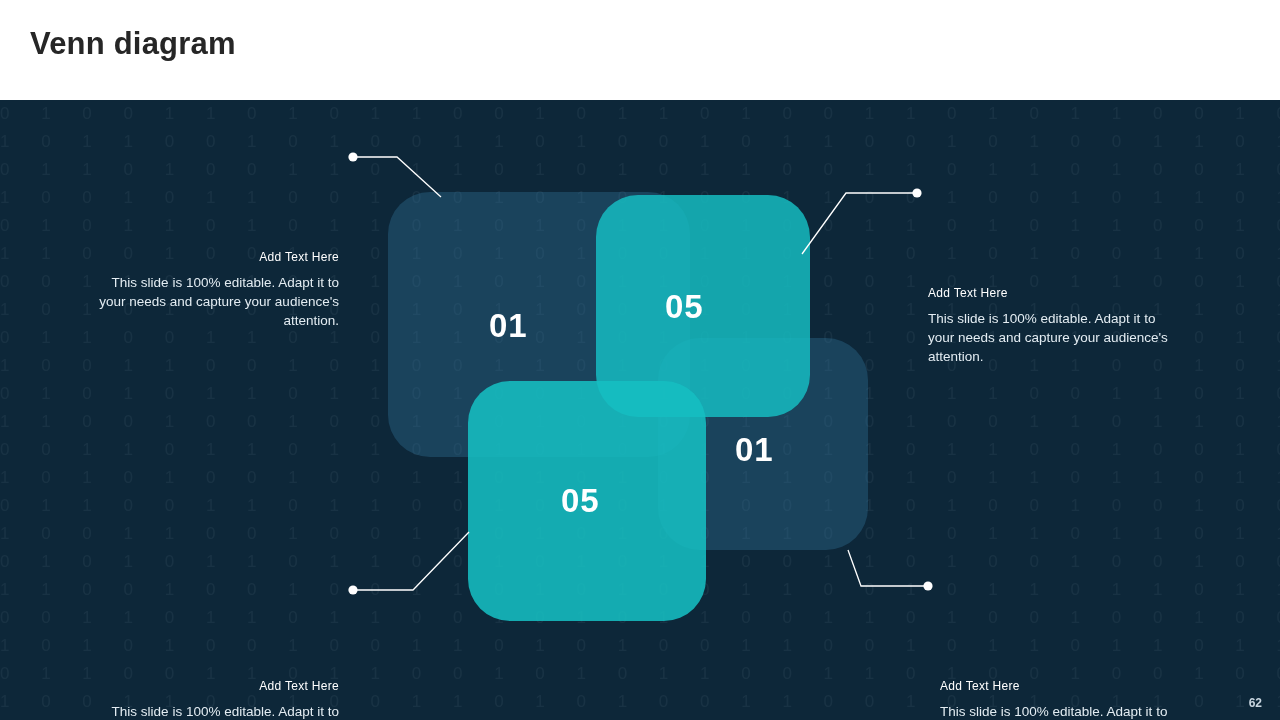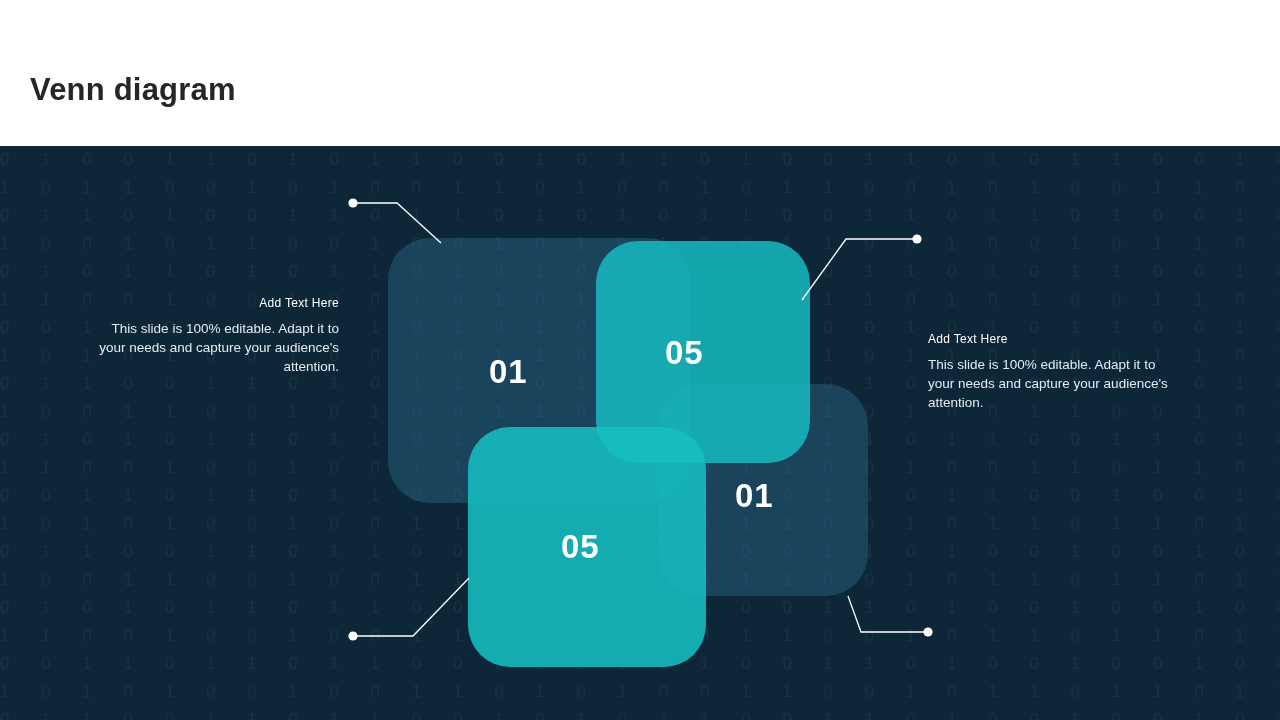--- a/index.html
+++ b/index.html
@@ -11,21 +11,20 @@
     height: 720px;
     overflow: hidden;
     background: #ffffff;
     font-family: "Liberation Sans", sans-serif;
   }
   #slide {
     position: relative;
     width: 1280px;
     height: 523px;
     background: #86efac;
-    margin-top: 46px;
   }
 
   
   #header {
     position: absolute;
     left: 0; top: 0;
     width: 1280px;
     height: 100px;
     background: #ffffff;
   }

